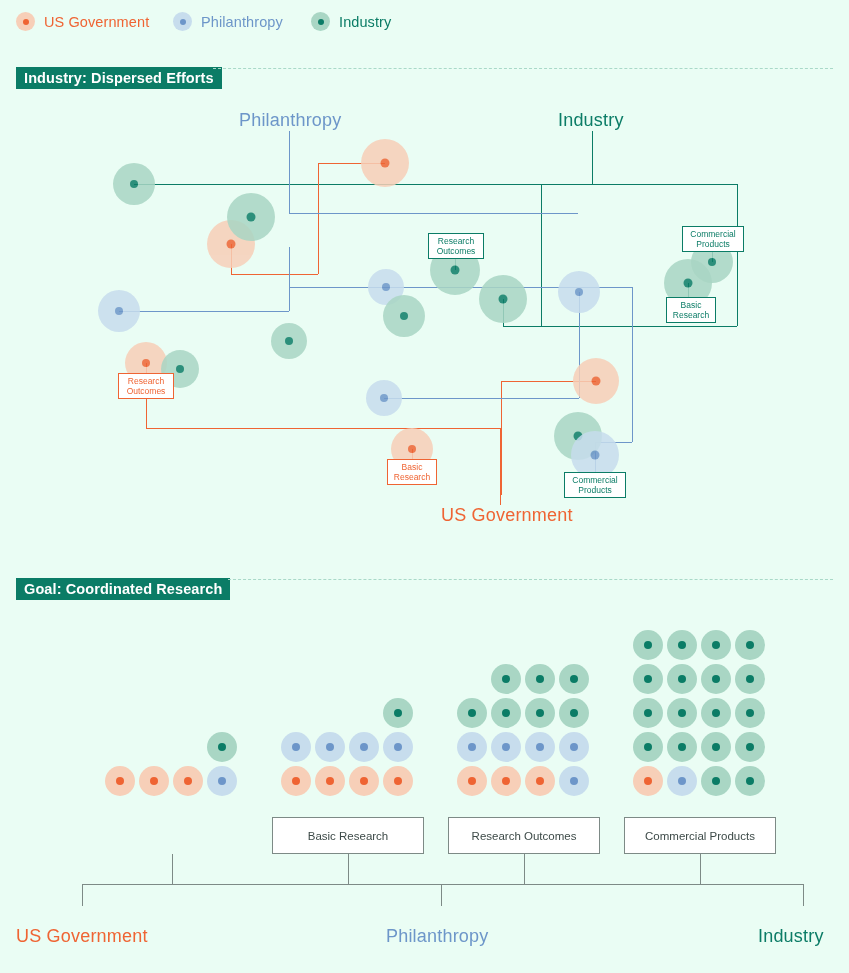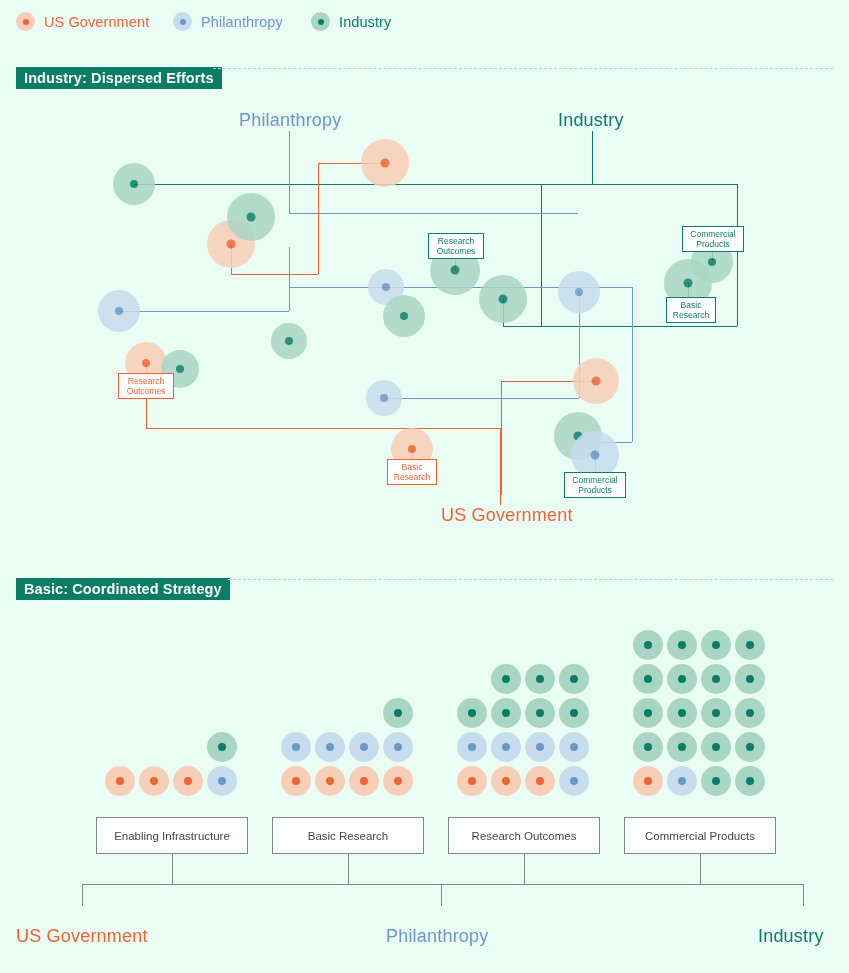--- a/index.html
+++ b/index.html
@@ -74,21 +74,21 @@
       <span class="lg-dot" style="background: rgb(169, 214, 196);">
         <i style="background: rgb(11, 124, 102);"></i>
       </span>
       <span class="lg-txt" style="color: rgb(11, 124, 102);">Industry</span>
     </div>
   </div>
 
 <div id="sections">
     <div class="sec-head" style="left: 16px; top: 67px;">Industry: Dispersed Efforts</div>
     <div class="sec-rule" style="top: 68px; left: 213px; width: 620px; border-top-color: rgb(169, 217, 200);"></div>
-    <div class="sec-head" style="left: 16px; top: 578px;">Basic: Coordinated Strategy</div>
+    <div class="sec-head" style="left: 16px; top: 578px;">Goal: Coordinated Research</div>
     <div class="sec-rule" style="top: 579px; left: 228px; width: 605px; border-top-color: rgb(169, 217, 200);"></div>
   </div>
 
 <div id="top-diagram" class="abs" style="left:0;top:0;width:849px;height:540px;">
     <div class="seg" style="background: rgb(11, 124, 102); left: 134px; top: 183.5px; width: 603px; height: 1px;"></div>
     <div class="seg" style="background: rgb(11, 124, 102); left: 736.5px; top: 184px; width: 1px; height: 142px;"></div>
     <div class="seg" style="background: rgb(11, 124, 102); left: 503px; top: 325.5px; width: 234px; height: 1px;"></div>
     <div class="seg" style="background: rgb(11, 124, 102); left: 502.5px; top: 299px; width: 1px; height: 27px;"></div>
     <div class="seg" style="background: rgb(11, 124, 102); left: 591.5px; top: 131px; width: 1px; height: 53px;"></div>
     <div class="seg" style="background: rgb(11, 124, 102); left: 540.5px; top: 184px; width: 1px; height: 142px;"></div>
@@ -204,21 +204,20 @@
     </div>
     <div class="grid-cell" style="left: 173px; top: 766px; width: 30px; height: 30px; background: rgb(247, 207, 184);">
       <i style="width: 8px; height: 8px; background: rgb(239, 100, 51);"></i>
     </div>
     <div class="grid-cell" style="left: 207px; top: 766px; width: 30px; height: 30px; background: rgb(199, 221, 237);">
       <i style="width: 8px; height: 8px; background: rgb(109, 150, 201);"></i>
     </div>
     <div class="grid-cell" style="left: 207px; top: 732px; width: 30px; height: 30px; background: rgb(169, 214, 196);">
       <i style="width: 8px; height: 8px; background: rgb(11, 124, 102);"></i>
     </div>
-    <div class="cat-box" style="left: 96px; top: 817px; width: 152px; height: 37px; border-color: rgb(125, 138, 134);">Enabling Infrastructure</div>
     <div class="brk" style="left: 172px; top: 854px; width: 1px; height: 30px;"></div>
     <div class="grid-cell" style="left: 281px; top: 766px; width: 30px; height: 30px; background: rgb(247, 207, 184);">
       <i style="width: 8px; height: 8px; background: rgb(239, 100, 51);"></i>
     </div>
     <div class="grid-cell" style="left: 315px; top: 766px; width: 30px; height: 30px; background: rgb(247, 207, 184);">
       <i style="width: 8px; height: 8px; background: rgb(239, 100, 51);"></i>
     </div>
     <div class="grid-cell" style="left: 349px; top: 766px; width: 30px; height: 30px; background: rgb(247, 207, 184);">
       <i style="width: 8px; height: 8px; background: rgb(239, 100, 51);"></i>
     </div>

